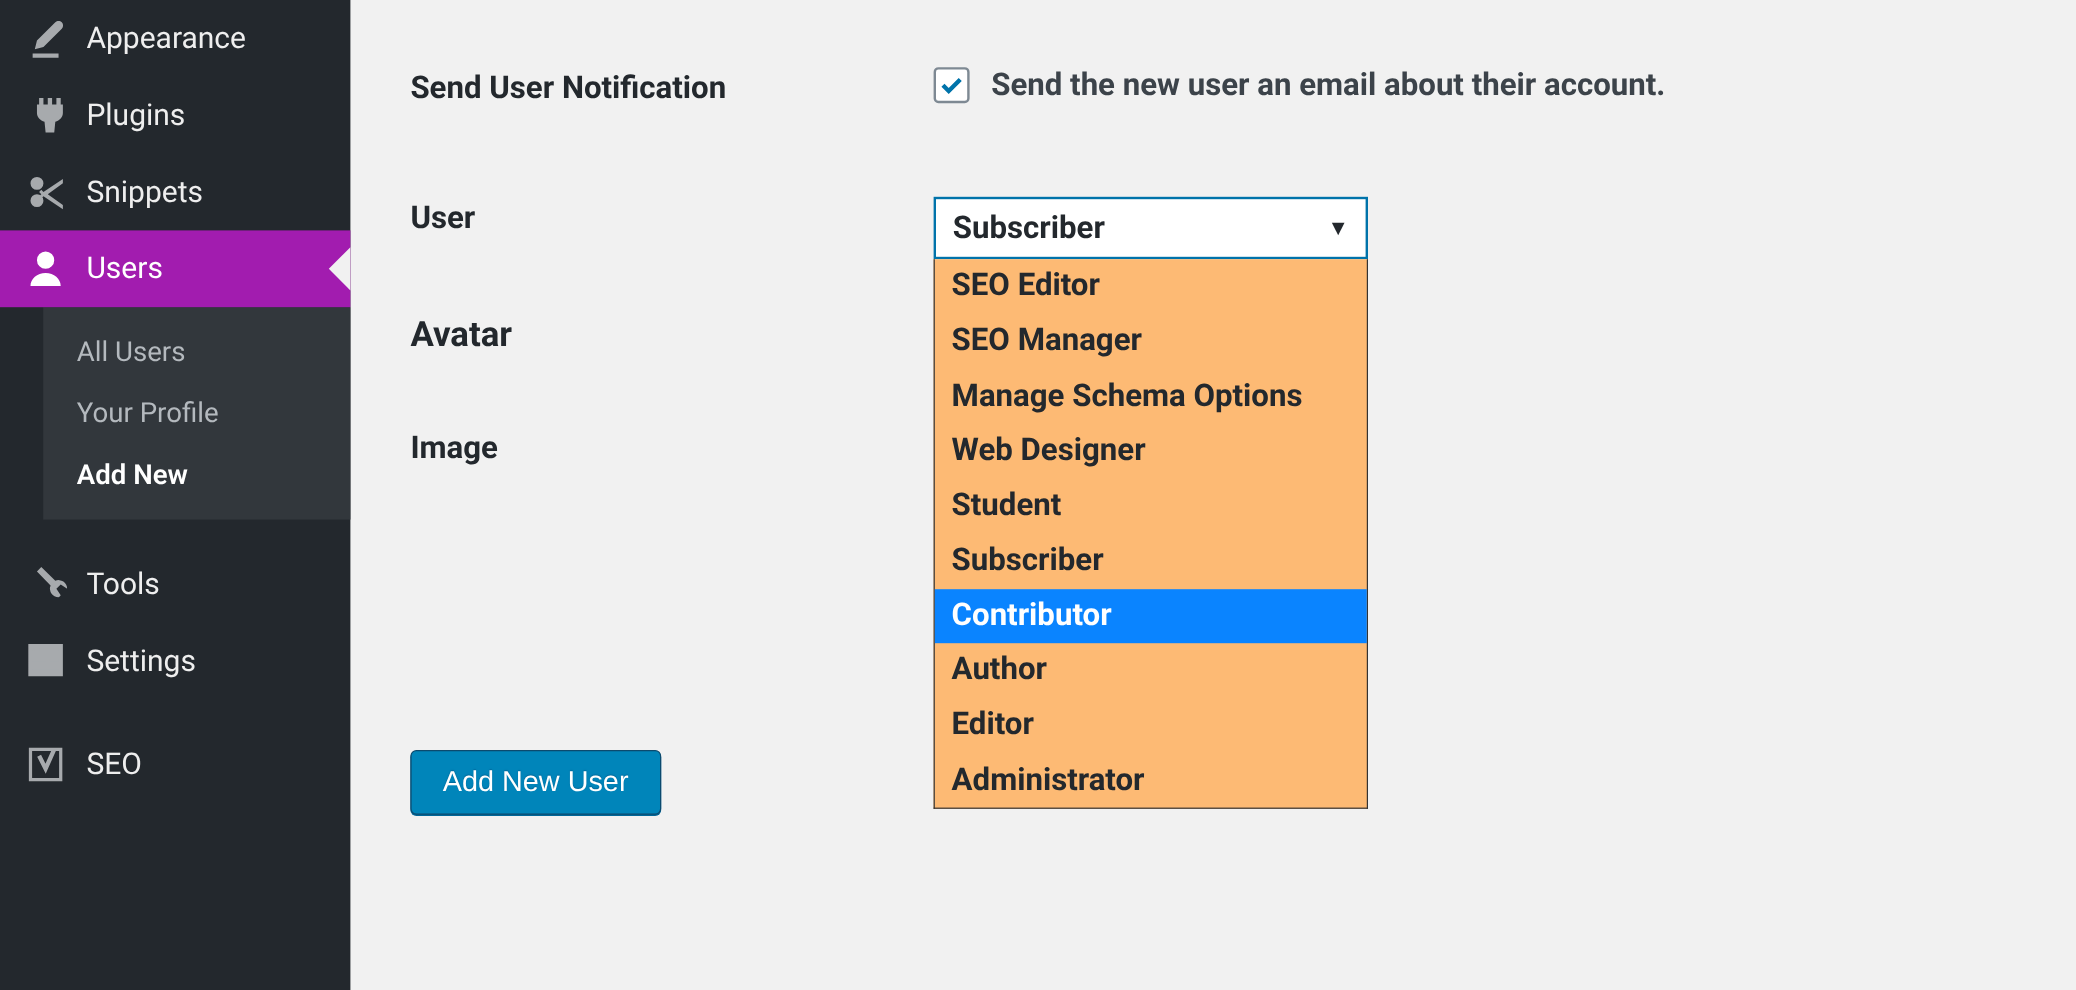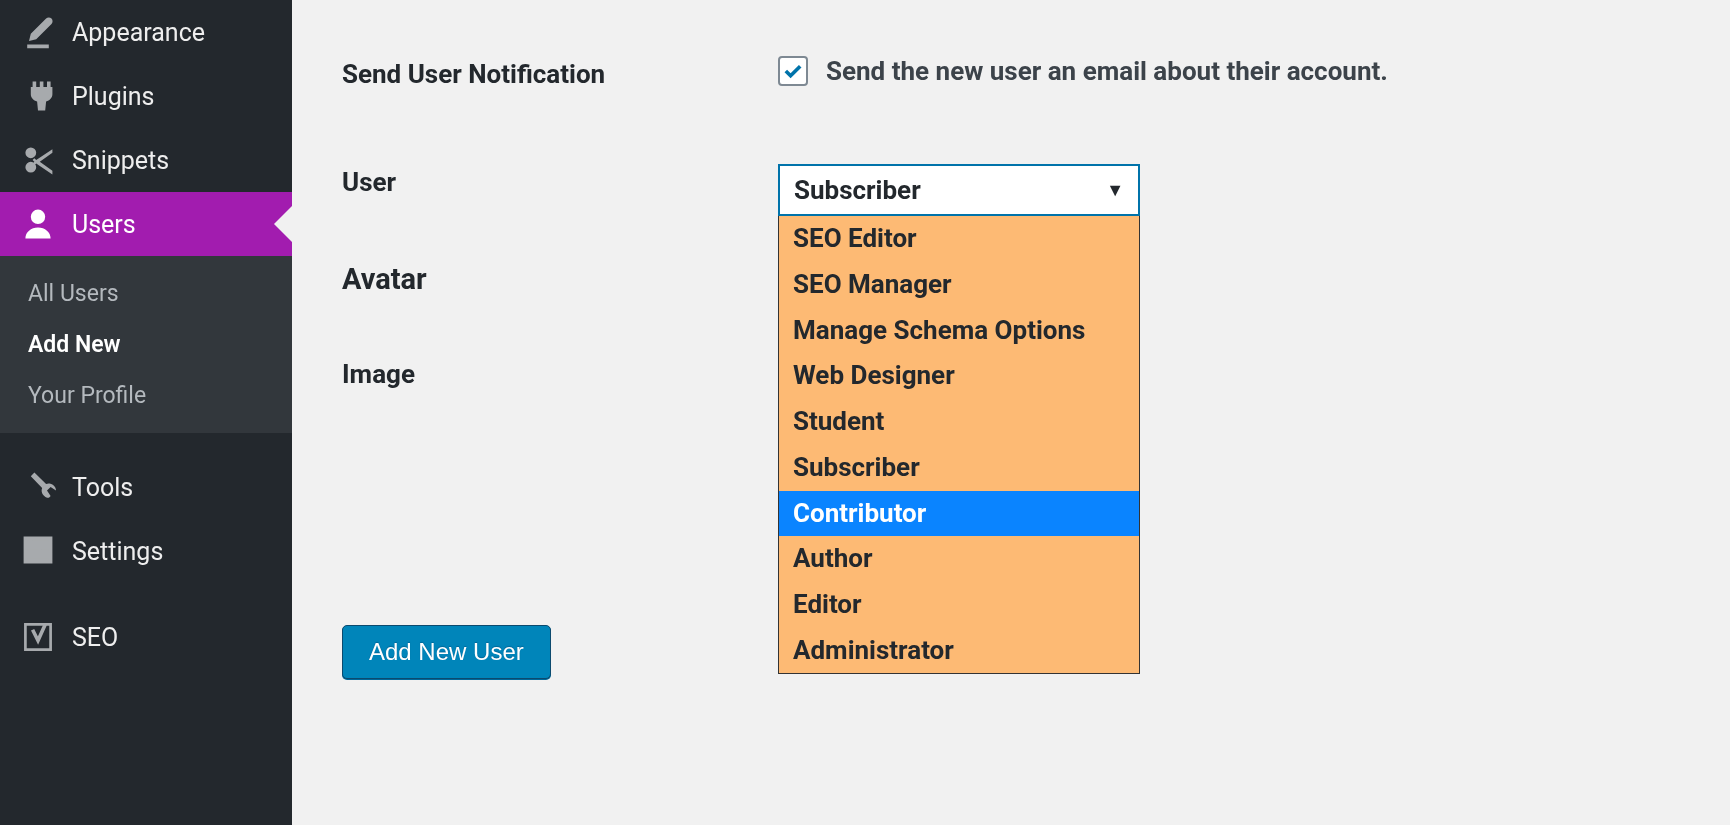--- a/index.html
+++ b/index.html
@@ -51,20 +51,21 @@
 .sidebar-item.active .sidebar-icon { color: #fff; }
 .sidebar-label {
   font-size: 25px;
   color: #eee;
   font-weight: 400;
 }
 .sidebar-item.active .sidebar-label { color: #fff; }
 .sidebar-sub {
   background: #32373c;
   padding: 12px 0;
+  margin-left: 36px;
 }
 .sidebar-sub-item {
   padding: 12px 28px;
   font-size: 23px;
   color: #b4b9be;
   cursor: pointer;
 }
 .sidebar-sub-item.current {
   color: #fff;
   font-weight: 600;
@@ -194,22 +195,22 @@
   <div class="sidebar-item active">
     <span class="sidebar-icon">
       <svg viewBox="0 0 20 20">
           <path d="M10 2a4 4 0 110 8 4 4 0 010-8zm-7 16c0-3.3 3.1-6 7-6s7 2.7 7 6H3z"></path>
         </svg>
     </span>
     <span class="sidebar-label">Users</span>
   </div>
   <div class="sidebar-sub">
     <div class="sidebar-sub-item">All Users</div>
+    <div class="sidebar-sub-item">Your Profile</div>
     <div class="sidebar-sub-item current">Add New</div>
-    <div class="sidebar-sub-item">Your Profile</div>
   </div>
   <div class="sidebar-gap"></div>
   <div class="sidebar-item">
     <span class="sidebar-icon">
       <svg viewBox="0 0 20 20">
           <path d="M16 4a4 4 0 01-5.5 3.7L4 14l-2-2 6.3-6.5A4 4 0 0112 0l-2 3 2 2 3-2a4 4 0 011 1z" transform="rotate(90 10 10)"></path>
         </svg>
     </span>
     <span class="sidebar-label">Tools</span>
   </div>

